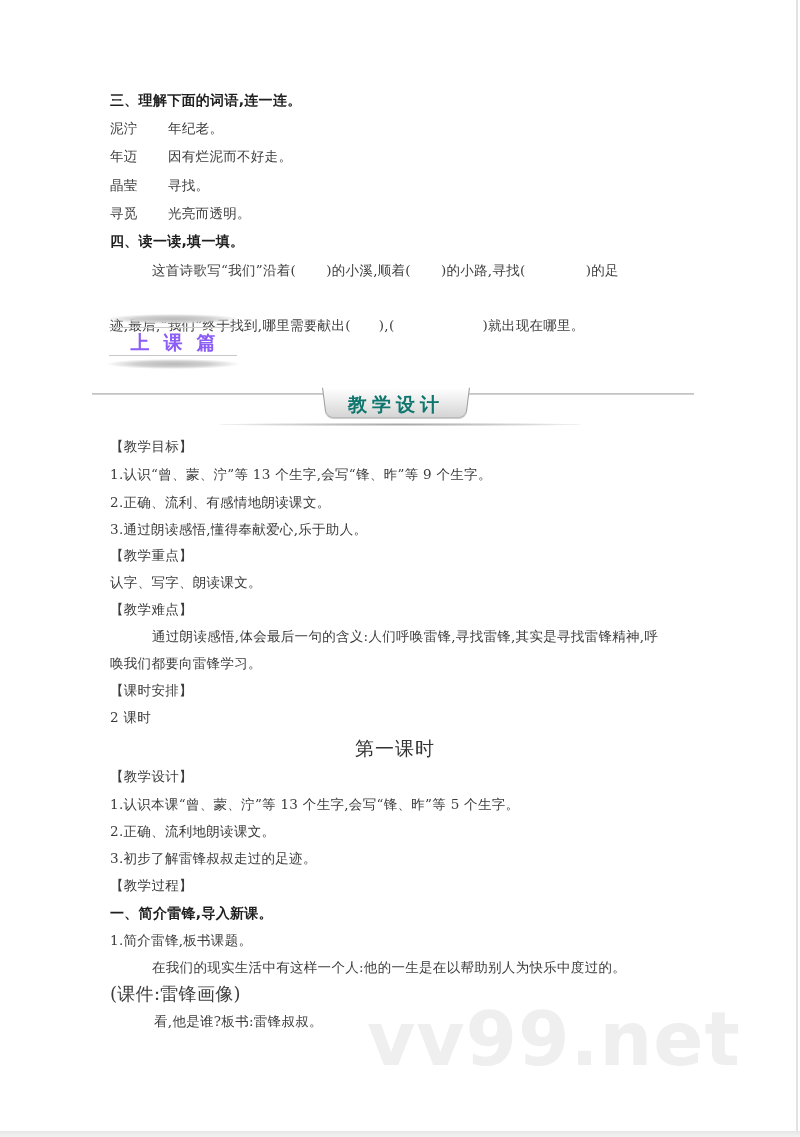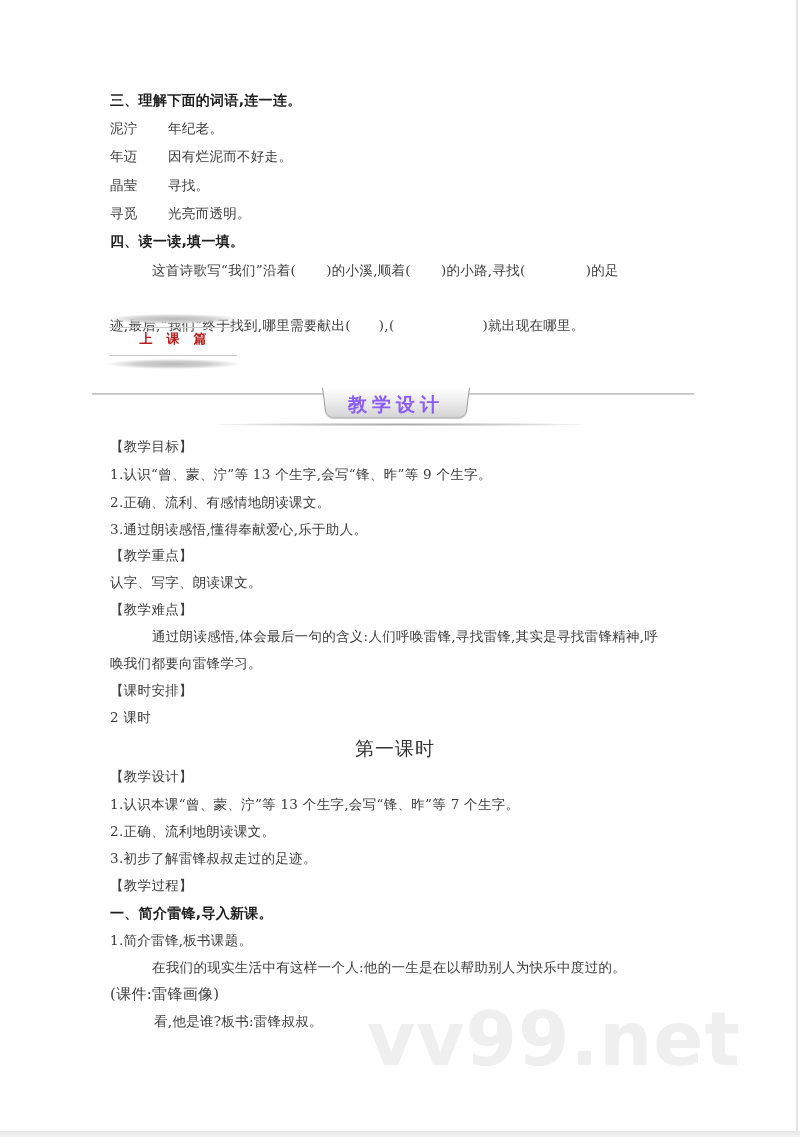--- a/index.html
+++ b/index.html
@@ -38,39 +38,39 @@
       background: radial-gradient(ellipse at center, #b9b9b9 0%, #cfcfcf 40%, rgba(255,255,255,0) 72%);
     }
     .banner-skp .orn.top { top: 2px; }
     .banner-skp .orn.bot { top: 47px; }
     .banner-skp .rule { position: absolute; left: 6px; width: 128px; height: 1px; background: #c8c8c8; }
     .banner-skp .rule.r1 { top: 15px; }
     .banner-skp .rule.r2 { top: 43px; }
     .banner-skp .title {
       position: absolute; left: 0; top: 18px; width: 140px; text-align: center;
       font-family: "DejaVu Serif", "Liberation Serif", serif; font-weight: bold;
-      font-size: 13px; letter-spacing: 14px; color: #b91c1c; text-indent: 14px;
+      font-size: 19px; letter-spacing: 14px; color: #8b5cf6; text-indent: 14px;
     }
 
     
     .jxsj-line {
       position: absolute; left: 92px; top: 393px; width: 602px; height: 2px;
       background: linear-gradient(#bdbdbd, #d9d9d9);
     }
     .jxsj-tab {
       position: absolute; left: 324px; top: 388px; width: 142px; height: 30px;
       background: linear-gradient(#ffffff, #d4d4d4);
       border: 1px solid #9a9a9a; border-top: none;
       border-radius: 0 0 8px 8px;
       transform: perspective(60px) rotateX(-6deg);
     }
     .jxsj-title {
       position: absolute; left: 324px; top: 392px; width: 144px; text-align: center;
       font-family: "DejaVu Sans", "Liberation Sans", sans-serif; font-weight: bold;
-      font-size: 19px; letter-spacing: 5px; color: #8b5cf6;
+      font-size: 19px; letter-spacing: 5px; color: #0f766e;
     }
     .jxsj-shadow {
       position: absolute; left: 220px; top: 423px; width: 360px; height: 3px;
       background: radial-gradient(ellipse at center, #a8a8a8 0%, #d8d8d8 50%, rgba(255,255,255,0) 80%);
     }
 
     .section-title {
       position: absolute; left: 355px; top: 736px; font-size: 19px; color: #333;
       letter-spacing: 1px;
     }
@@ -139,24 +139,24 @@
 <div class="line" style="top:600px;">【教学难点】</div>
 <div class="line indent" style="top:627px;">通过朗读感悟,体会最后一句的含义:人们呼唤雷锋,寻找雷锋,其实是寻找雷锋精神,呼</div>
 <div class="line" style="top:654px;">唤我们都要向雷锋学习。</div>
 
 <div class="line" style="top:681px;">【课时安排】</div>
 <div class="line" style="top:708px;">2 课时</div>
 
 <div class="section-title">第一课时</div>
 
 <div class="line" style="top:767px;">【教学设计】</div>
-<div class="line" style="top:795px;">1.认识本课“曾、蒙、泞”等 13 个生字,会写“锋、昨”等 7 个生字。</div>
+<div class="line" style="top:795px;">1.认识本课“曾、蒙、泞”等 13 个生字,会写“锋、昨”等 5 个生字。</div>
 <div class="line" style="top:822px;">2.正确、流利地朗读课文。</div>
 <div class="line" style="top:849px;">3.初步了解雷锋叔叔走过的足迹。</div>
 
 <div class="line" style="top:876px;">【教学过程】</div>
 <div class="line bold" style="top:904px;">一、简介雷锋,导入新课。</div>
 <div class="line" style="top:931px;">1.简介雷锋,板书课题。</div>
 <div class="line indent" style="top:958px;">在我们的现实生活中有这样一个人:他的一生是在以帮助别人为快乐中度过的。</div>
-<div class="line" style="top:985px; font-size:15px;">(课件:雷锋画像)</div>
+<div class="line" style="top:985px; font-size:18px;">(课件:雷锋画像)</div>
 <div class="line" style="top:1012px;margin-left:44px;">看,他是谁?板书:雷锋叔叔。</div>
 
 <div class="watermark">vv99.net</div>
 
 </body></html>

